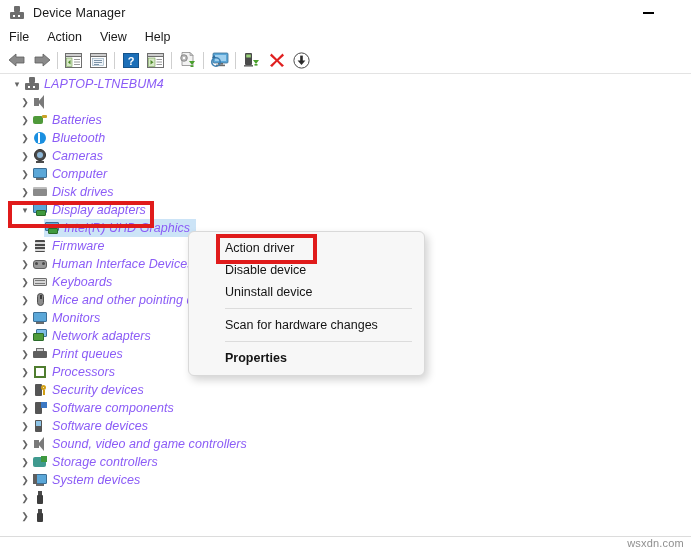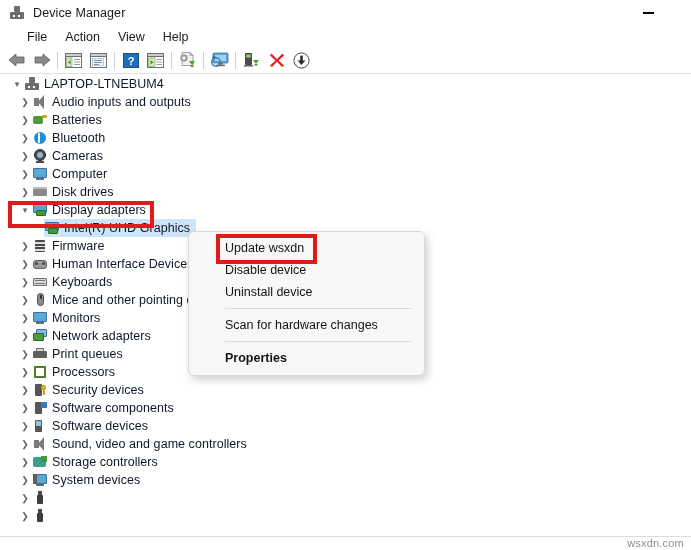--- a/index.html
+++ b/index.html
@@ -81,21 +81,21 @@
   }
 
   
   .menubar {
     position: absolute;
     left: 0; top: 26px;
     width: 691px; height: 21px;
     background: #ffffff;
     display: flex;
     align-items: center;
-    padding-left: 18px;
+    padding-left: 0;
     box-sizing: border-box;
   }
   .menubar .mi {
     padding: 2px 9px;
     font-size: 12.5px;
     color: #1a1a1a;
   }
 
   
   .toolbar {
@@ -146,22 +146,23 @@
     line-height: 1;
   }
   .row .ico {
     width: 16px; height: 16px;
     flex: 0 0 16px;
     margin-right: 4px;
     position: relative;
   }
   .row .lbl {
     font-size: 12.5px;
-    color: #0f172a;
+    color: #8b5cf6;
     letter-spacing: 0.05px;
+    font-style: italic;
   }
   .row.depth0 { padding-left: 10px; }
   .row.depth1 { padding-left: 18px; }
   .row.depth2 { padding-left: 44px; }
 
   .row .sel-bg {
     position: absolute;
     left: 44px; top: 0;
     height: 18px;
     background: #cce4f7;
@@ -605,21 +606,20 @@
     </span>
     <span class="lbl">LAPTOP-LTNEBUM4</span>
   </div>
 
   <div class="row depth1">
     <span class="chev">❯</span>
     <span class="ico">
       <i class="ic-speaker"></i>
         <i class="ic-speaker-cone"></i>
     </span>
-    <span class="lbl">Audio inputs and outputs</span>
   </div>
 
   <div class="row depth1">
     <span class="chev">❯</span>
     <span class="ico">
       <i class="ic-green-plug"></i>
         <i class="ic-green-cord"></i>
     </span>
     <span class="lbl">Batteries</span>
   </div>
@@ -822,21 +822,21 @@
     <span class="chev">❯</span>
     <span class="ico">
       <i class="ic-usb-head"></i>
         <i class="ic-usb-body"></i>
     </span>
   </div>
 
 </div>
 
 <div class="ctxmenu">
-  <div class="ctx-item">Update wsxdn</div>
+  <div class="ctx-item">Action driver</div>
   <div class="ctx-item">Disable device</div>
   <div class="ctx-item">Uninstall device</div>
   <div class="ctx-sep"></div>
   <div class="ctx-item">Scan for hardware changes</div>
   <div class="ctx-sep"></div>
   <div class="ctx-item bold">Properties</div>
 </div>
 
 <div class="red-box" id="red-box-display"></div>
 <div class="red-box" id="red-box-update"></div>

